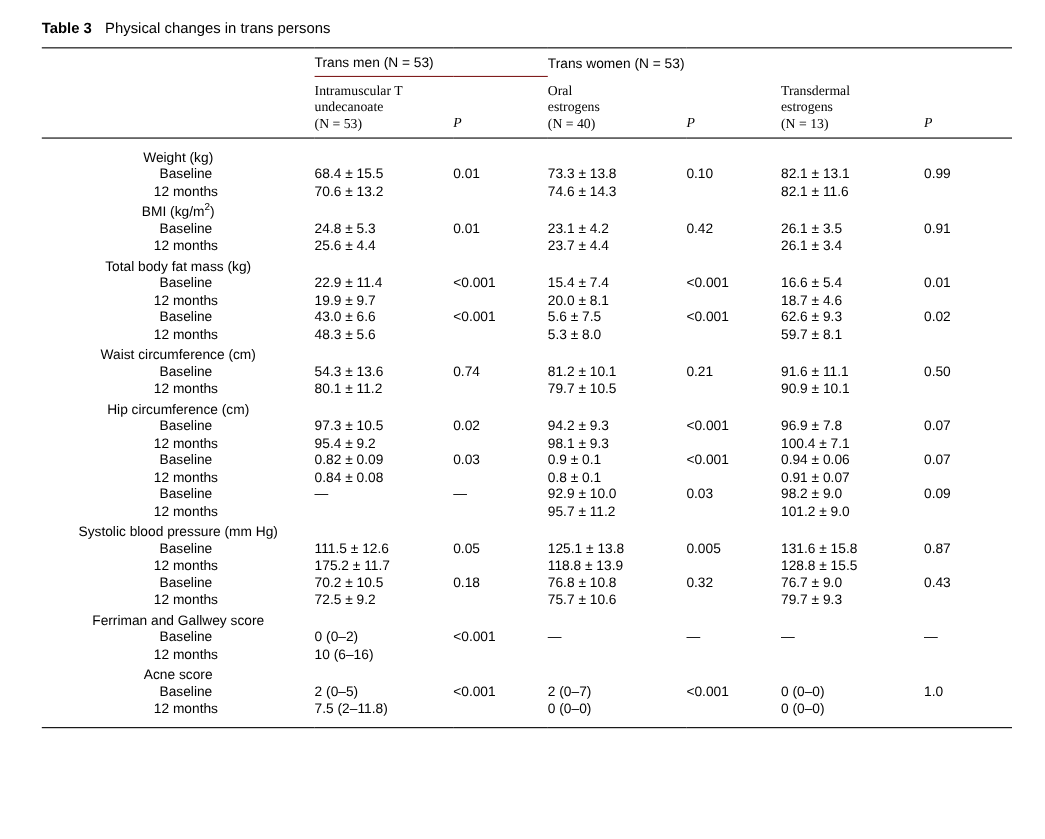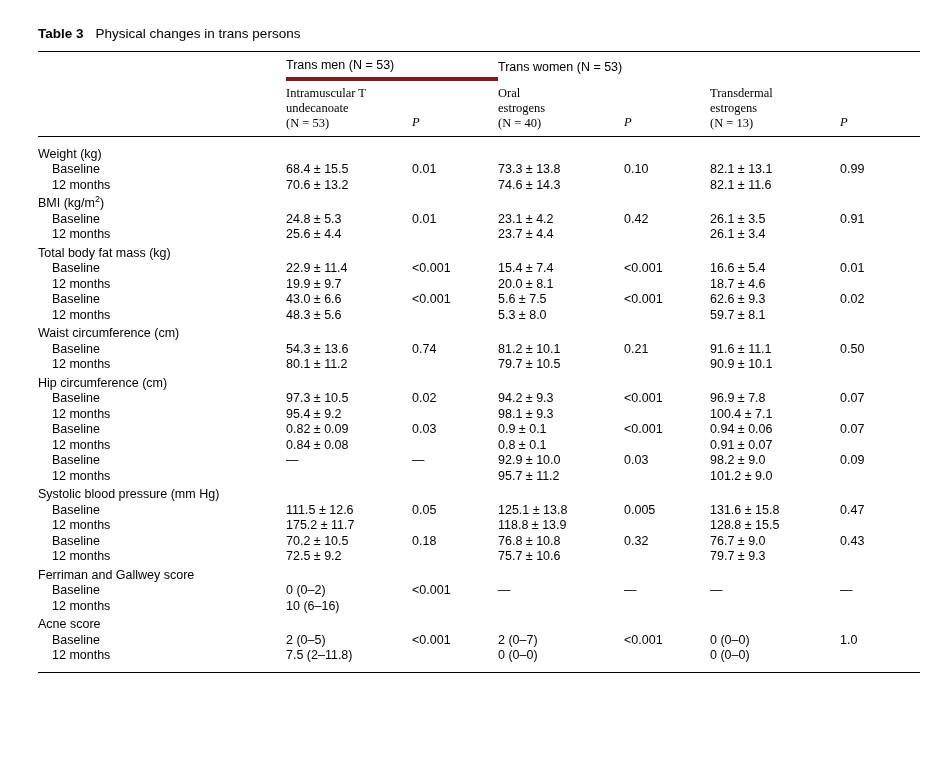--- a/index.html
+++ b/index.html
@@ -13,21 +13,21 @@
     font-family: "Liberation Sans", sans-serif;
     color: #000000;
     font-size: 12.5px;
     -webkit-font-smoothing: antialiased;
   }
   .page {
     position: relative;
     width: 769px;
     height: 763px;
     box-sizing: border-box;
-    padding: 26px 30px 0 38px;
+    padding: 18px 30px 0 38px;
   }
   .caption {
     font-size: 13.5px;
     margin: 0 0 10px 0;
     white-space: nowrap;
   }
   .caption .cap-label {
     font-weight: bold;
   }
   .caption .cap-text {
@@ -74,21 +74,21 @@
     line-height: 0;
   }
 
   
   .grp {
     text-align: left;
     padding-top: 5px !important;
     padding-bottom: 2px !important;
   }
   .grp-underline {
-    border-bottom: 4px solid #7f1d1d;
+    border-bottom: 1px solid #7f1d1d;
   }
   .spanhdr td {
     padding-top: 6px !important;
     padding-bottom: 3px !important;
   }
 
   .subhdr td {
     padding-top: 5px !important;
     padding-bottom: 5px !important;
     vertical-align: bottom;
@@ -102,21 +102,21 @@
     text-align: left;
   }
 
   td.val {
     text-align: left;
   }
   td.pval {
     text-align: left;
   }
   td.lbl {
-    text-align: left;
+    text-align: center;
   }
   .indent {
     padding-left: 14px !important;
   }
   tr.section td {
     padding-top: 3px !important;
   }
   tr.datarow td {
     padding-top: 0 !important;
   }
@@ -384,21 +384,21 @@
           <td></td>
           <td></td>
         </tr>
         <tr class="datarow">
           <td class="lbl indent">Baseline</td>
           <td class="val">111.5 ± 12.6</td>
           <td class="pval">0.05</td>
           <td class="val">125.1 ± 13.8</td>
           <td class="pval">0.005</td>
           <td class="val">131.6 ± 15.8</td>
-          <td class="pval">0.47</td>
+          <td class="pval">0.87</td>
         </tr>
         <tr class="datarow">
           <td class="lbl indent">12 months</td>
           <td class="val">175.2 ± 11.7</td>
           <td class="pval"></td>
           <td class="val">118.8 ± 13.9</td>
           <td class="pval"></td>
           <td class="val">128.8 ± 15.5</td>
           <td class="pval"></td>
         </tr>

